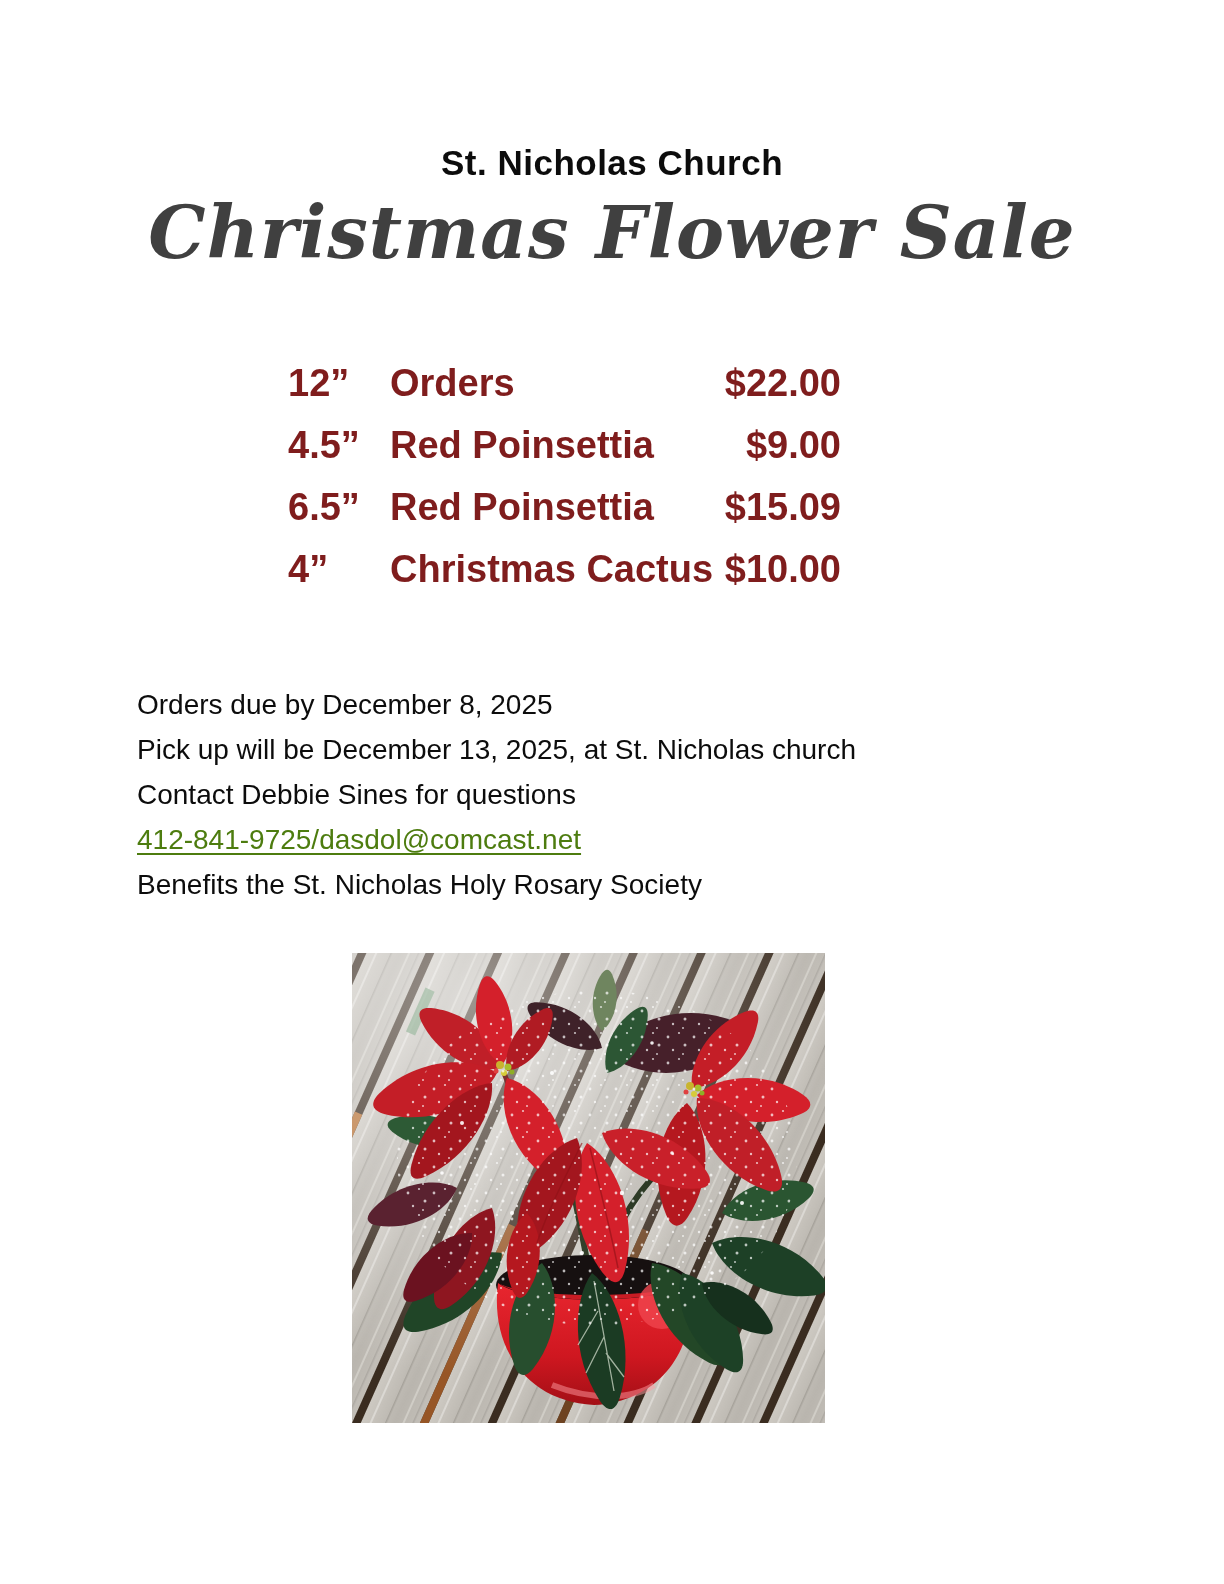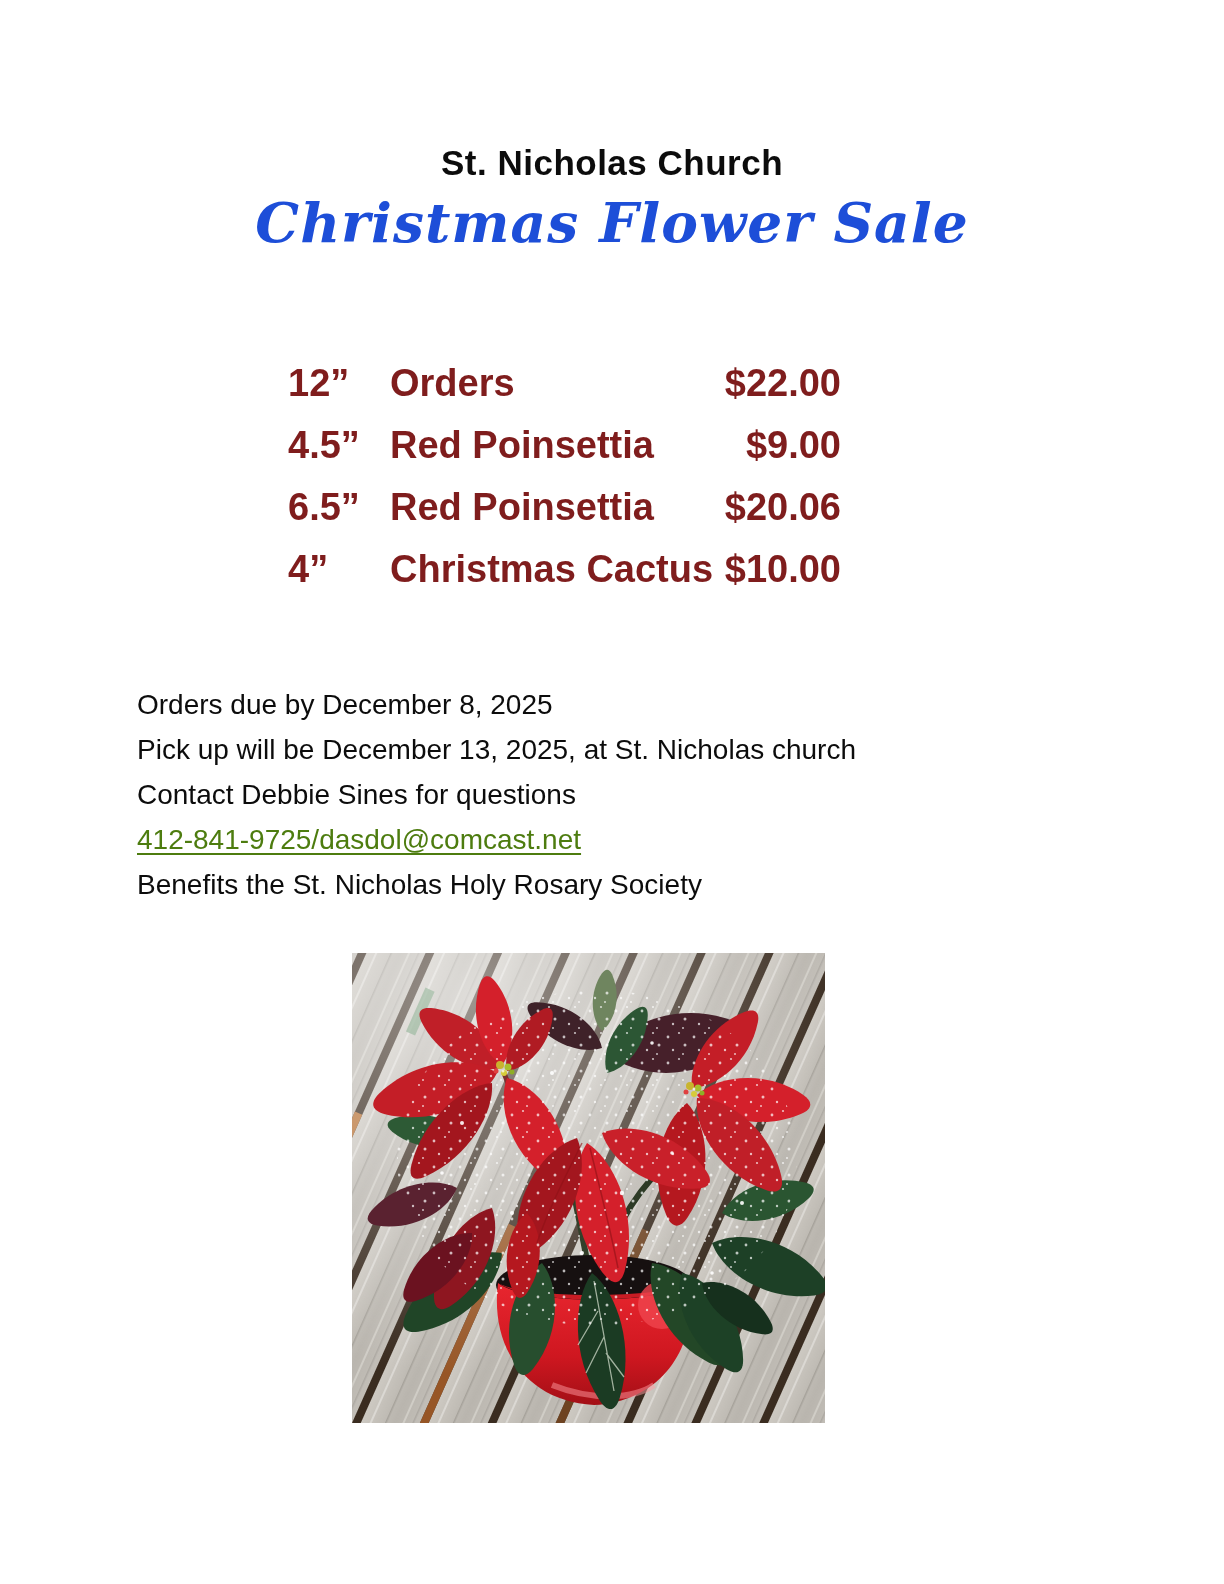--- a/index.html
+++ b/index.html
@@ -21,23 +21,23 @@
     letter-spacing:0.5px;
     color:#0c0c0c;
   }
   .sale-title{
     position:absolute;
     top:190px; left:0; right:0;
     text-align:center;
     font-family:"DejaVu Serif", serif;
     font-style:italic;
     font-weight:bold;
-    font-size:55px;
+    font-size:72px;
     letter-spacing:1px;
-    color:#1d4ed8;
+    color:#404040;
   }
   .price-list{
     position:absolute;
     top:352px; left:288px;
     width:553px;
   }
   .price-row{
     display:grid;
     grid-template-columns:102px 1fr auto;
     align-items:center;
@@ -87,21 +87,21 @@
       <span class="price">$22.00</span>
     </div>
     <div class="price-row">
       <span class="size">4.5”</span>
       <span class="name">Red Poinsettia</span>
       <span class="price">$9.00</span>
     </div>
     <div class="price-row">
       <span class="size">6.5”</span>
       <span class="name">Red Poinsettia</span>
-      <span class="price">$20.06</span>
+      <span class="price">$15.09</span>
     </div>
     <div class="price-row">
       <span class="size">4”</span>
       <span class="name">Christmas Cactus</span>
       <span class="price">$10.00</span>
     </div>
   </div>
 
   <div class="details">
     <div class="line">Orders due by December 8, 2025</div>

